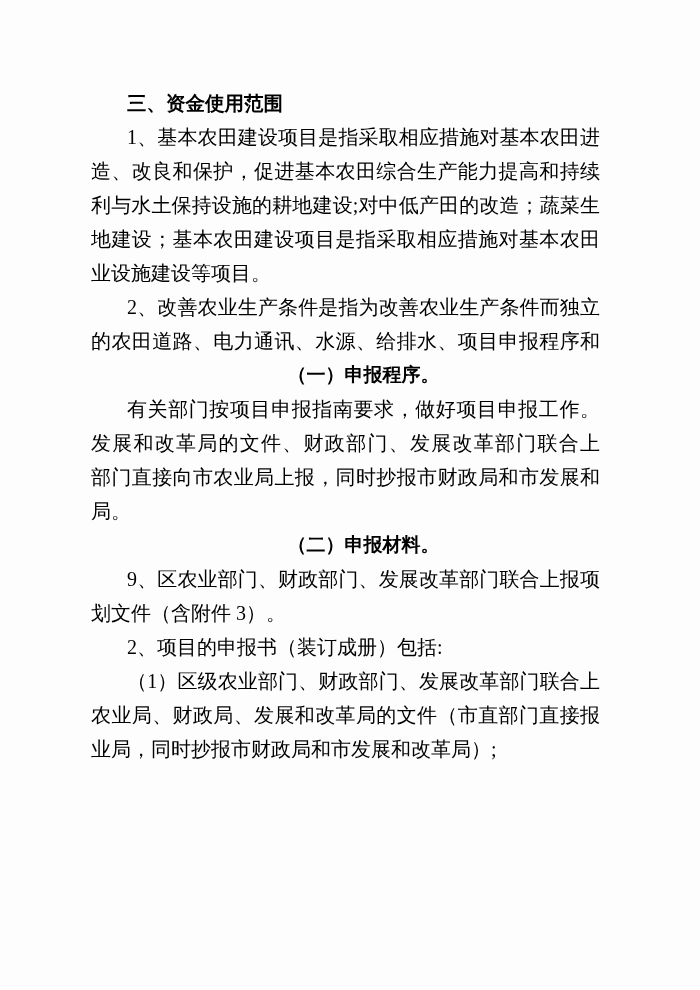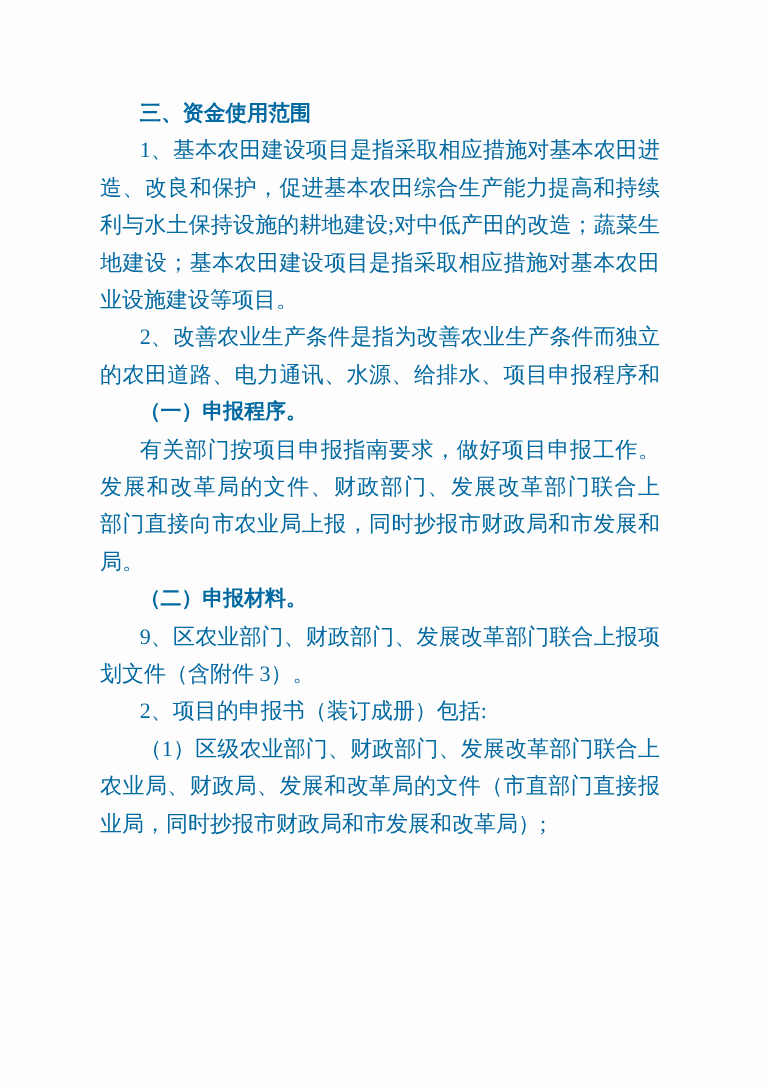--- a/index.html
+++ b/index.html
@@ -37,26 +37,27 @@
     text-indent: 36px;
   }
   .line.heading {
     font-family: "Liberation Sans", "DejaVu Sans", sans-serif;
     font-weight: bold;
     font-size: 19.5px;
   }
   .line.subheading {
     font-weight: bold;
     font-size: 19px;
+    text-align: center;
   }
 </style>
 </head>
 <body>
 
-<div class="page" style="background: rgb(253, 253, 253); color: #0369a1;">
+<div class="page" style="background: rgb(253, 253, 253); color: #000000;">
   <div class="doc">
       <div class="line heading indent">三、资金使用范围</div>
       <div class="line body indent j">1、基本农田建设项目是指采取相应措施对基本农田进行改</div>
       <div class="line body j">造、改良和保护，促进基本农田综合生产能力提高和持续利用。</div>
       <div class="line body j">利与水土保持设施的耕地建设;对中低产田的改造；蔬菜生产基</div>
       <div class="line body j">地建设；基本农田建设项目是指采取相应措施对基本农田进行改</div>
       <div class="line body">业设施建设等项目。</div>
       <div class="line body indent j">2、改善农业生产条件是指为改善农业生产条件而独立进行</div>
       <div class="line body j">的农田道路、电力通讯、水源、给排水、项目申报程序和要求。</div>
       <div class="line subheading indent">（一）申报程序。</div>

